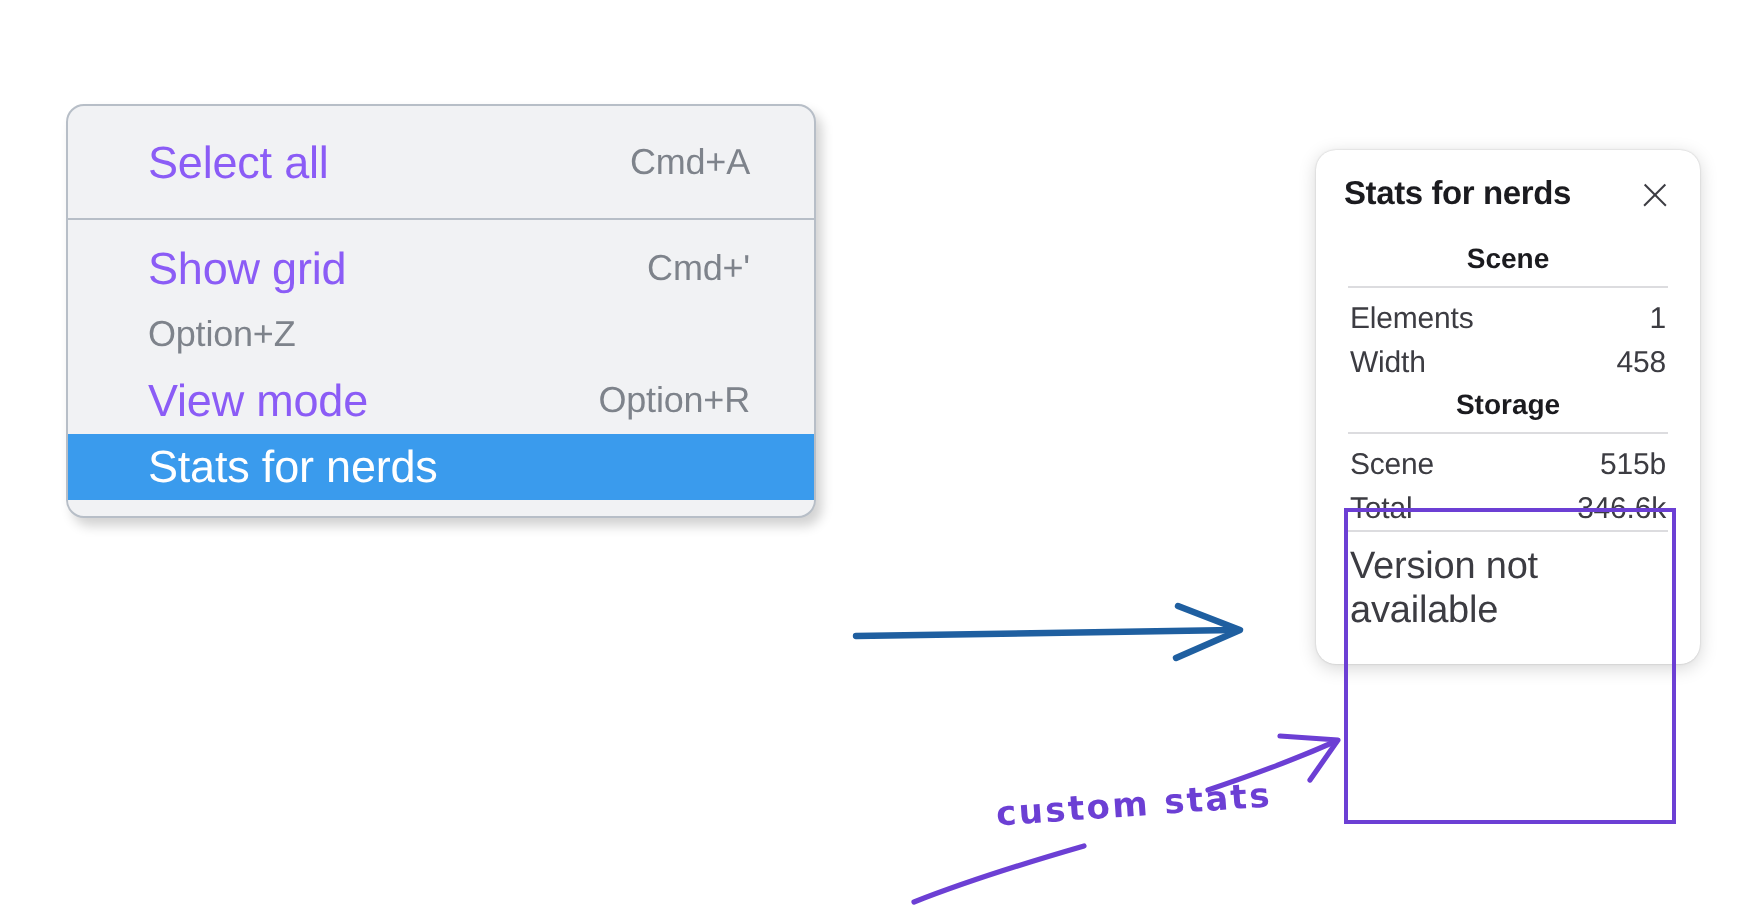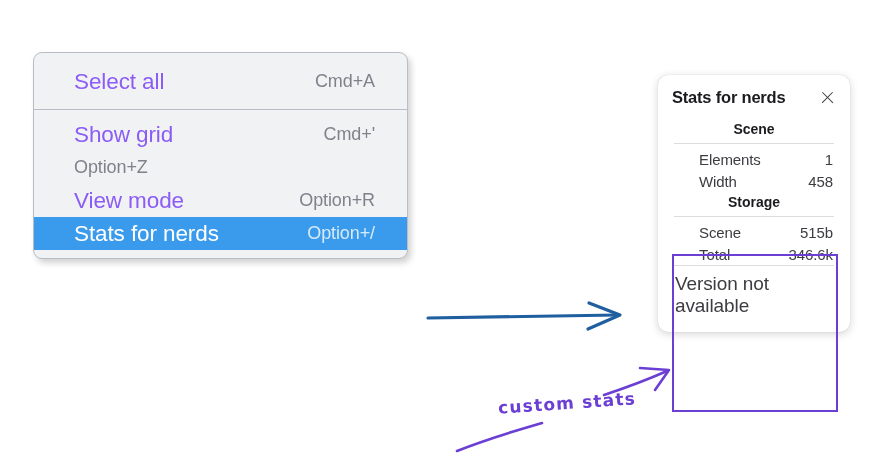--- a/index.html
+++ b/index.html
@@ -126,21 +126,20 @@
     margin: 0 2px 4px 2px;
   }
   .stat-row {
     display: flex;
     justify-content: space-between;
     align-items: baseline;
     font-size: 15px;
     color: #3c3c42;
     padding: 2.5px 3px;
     letter-spacing: -0.1px;
-    margin-left: 24px;
   }
   .stat-row .sr-value { color: #3c3c42; }
   .stat-note {
     font-size: 19px;
     color: #3c3c42;
     padding: 3px 3px 2px 3px;
     letter-spacing: -0.1px;
   }
 
   
@@ -198,21 +197,20 @@
     </div>
     <div class="menu-item">
       <span class="mi-shortcut">Option+Z</span>
     </div>
     <div class="menu-item">
       <span class="mi-label">View mode</span>
       <span class="mi-shortcut">Option+R</span>
     </div>
     <div class="menu-item selected">
       <span class="mi-label">Stats for nerds</span>
-      <span class="mi-shortcut">Option+/</span>
     </div>
   </div>
 
 </div>
 
 <div class="stats-panel">
 
   <div class="panel-header">
     <span class="panel-title">Stats for nerds</span>
     <span class="close-icon"></span>

